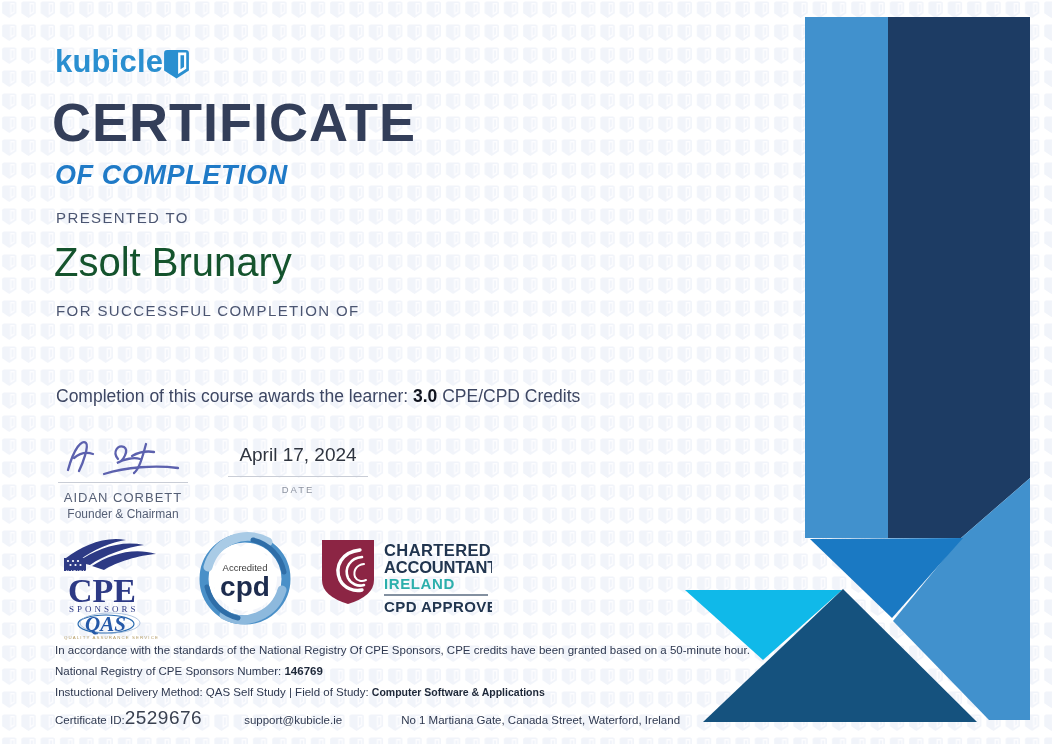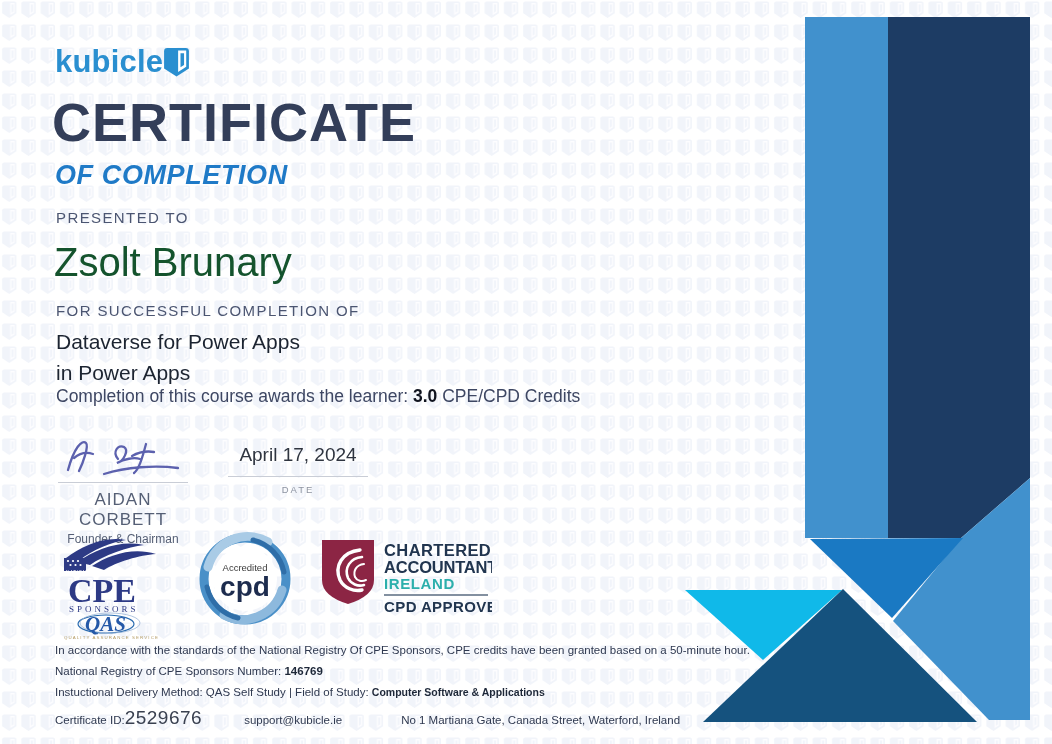--- a/index.html
+++ b/index.html
@@ -8,37 +8,37 @@
     position:relative; overflow:hidden; background:#ffffff;
     font-family:"Liberation Sans", sans-serif; color:#1c2431;
   }
   .layer { position:absolute; left:0; top:0; width:1052px; height:744px; }
   #watermark { z-index:0; }
   #ribbon { z-index:1; }
   #content { z-index:2; }
 
   .abs { position:absolute; }
 
-  .logo-row { left:55px; top:44px; display:flex; align-items:center; gap:0; }
+  .logo-row { left:55px; top:44px; display:flex; align-items:flex-end; gap:0; }
   .wordmark { font-size:31px; font-weight:bold; color:#2a8fd0; letter-spacing:0.2px; }
 
   .cert-title { left:52px; top:91px; font-size:54px; font-weight:bold; color:#333e59; letter-spacing:1px; }
   .cert-sub   { left:55px; top:160px; font-size:27px; font-weight:bold; color:#1f7ac7; letter-spacing:0.6px;font-style:italic; }
 
   .label-caps { font-size:15px; color:#4b5571; letter-spacing:1.4px; }
   .presented  { left:56px; top:209px; }
   .name       { left:54px; top:240px; font-size:40px; color:#14532d; }
   .completion-label { left:56px; top:302px; }
   .course     { left:56px; top:326px; font-size:21px; color:#1c2431; line-height:31px; }
   .credits    { left:56px; top:386px; font-size:17.5px; color:#3e4763; }
   .credits b  { color:#10141f; }
 
   .sig-block  { left:58px; top:432px; width:130px; text-align:center; }
   .sig-line   { border-top:1px solid #c9cdd6; margin-top:2px; }
-  .sig-name   { margin-top:7px; font-size:17px; color:#555f75; letter-spacing:1px; }
+  .sig-name   { margin-top:7px; font-size:13px; color:#555f75; letter-spacing:1px; }
   .sig-role   { margin-top:2px; font-size:12px; color:#555f75; }
 
   .date-block { left:228px; top:444px; width:140px; text-align:center; }
   .date-val   { font-size:19px; color:#2f3540; }
   .date-line  { border-top:1px solid #c9cdd6; margin-top:10px; }
   .date-label { margin-top:7px; font-size:9.5px; color:#8d93a0; letter-spacing:2px; }
 
   .badges { left:52px; top:528px; display:flex; align-items:flex-start; gap:28px; }
 
   .footer { left:55px; top:644px; font-size:11.5px; color:#2f3950; }
@@ -85,24 +85,20 @@
     </svg>
   </div>
 
   <div class="abs cert-title">CERTIFICATE</div>
   <div class="abs cert-sub">OF COMPLETION</div>
 
   <div class="abs label-caps presented">PRESENTED TO</div>
   <div class="abs name">Zsolt Brunary</div>
 
   <div class="abs label-caps completion-label">FOR SUCCESSFUL COMPLETION OF</div>
-  <div class="abs course">
-    <div>Dataverse for Power Apps</div>
-    <div>in Power Apps</div>
-  </div>
 
   <div class="abs credits"><span>Completion of this course awards the learner: </span><b>3.0</b><span> CPE/CPD Credits</span></div>
 
   <div class="abs sig-block">
     <svg width="126" height="44" viewBox="0 0 126 44">
       <g fill="none" stroke="#5c61ae" stroke-width="2.3" stroke-linecap="round">
         <path d="M8,38 C14,16 22,7 26,11 C29,14 23,31 19,39"></path>
         <path d="M14,26 C20,21 27,20 33,22"></path>
         <path d="M58,27 C52,20 58,12 64,15 C69,18 64,29 57,31 C64,27 74,25 80,27"></path>
         <path d="M86,12 C82,27 79,37 74,41"></path>

